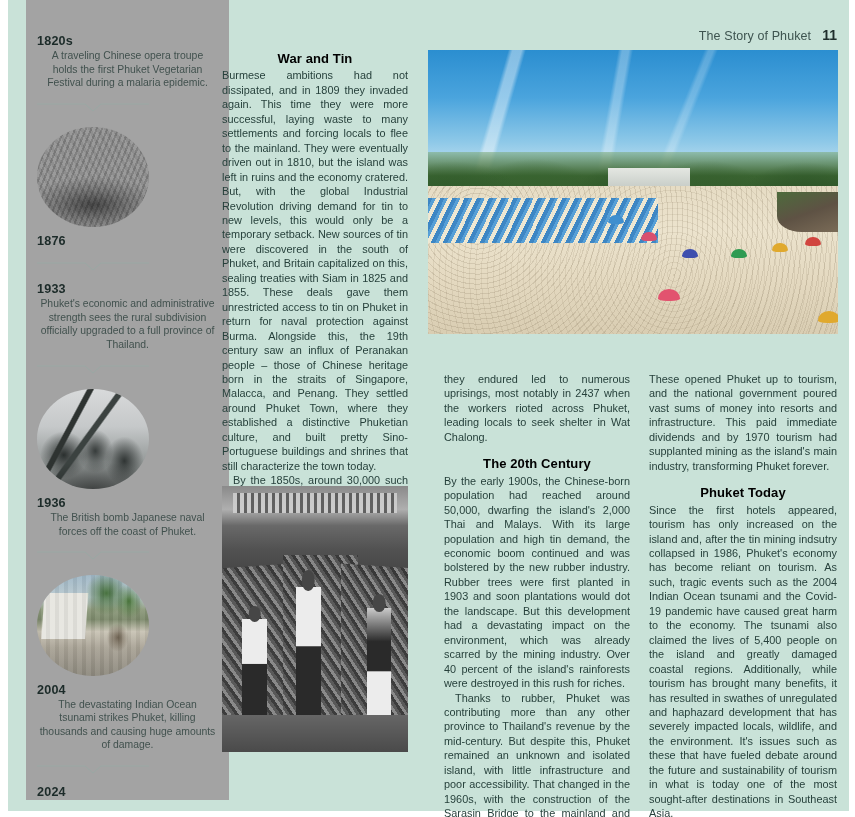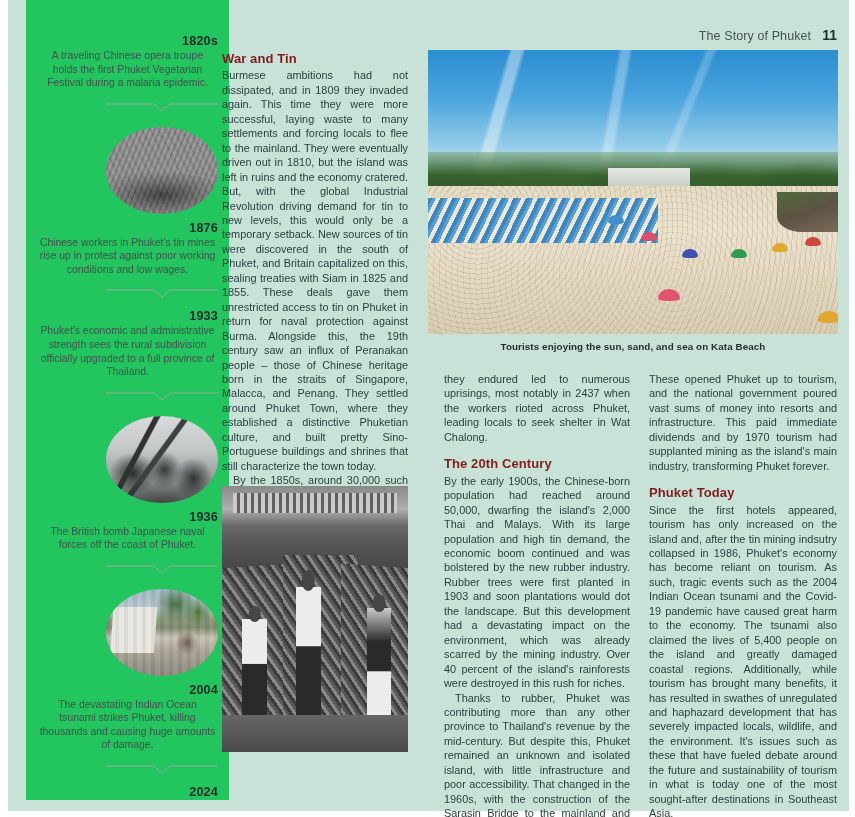--- a/index.html
+++ b/index.html
@@ -65,25 +65,25 @@
     color: #1f2e2c;
   }
 
   
   .timeline-panel {
     position: absolute;
     left: 26px;
     top: 0;
     width: 203px;
     height: 800px;
-    background: #22c55e;
+    background: #a3a3a3;
     padding: 34px 11px 0 11px;
     display: flex;
     flex-direction: column;
-    align-items: flex-end;
+    align-items: flex-start;
   }
 
   .tl-year {
     font-size: 12.6px;
     font-weight: bold;
     color: #1c2b29;
     text-align: center;
     letter-spacing: .2px;
     margin-bottom: 1px;
   }
@@ -190,24 +190,24 @@
     text-align: justify;
     -webkit-hyphens: none;
     hyphens: none;
   }
   .col p { margin: 0; }
   .col p + p { text-indent: 11px; }
 
   .col h2 {
     font-size: 13px;
     font-weight: bold;
-    color: #7f1d1d;
+    color: #000000;
     letter-spacing: .1px;
     margin: 0 0 2px 0;
-    text-align: left;
+    text-align: center;
   }
   .col h2.spaced { margin-top: 13px; }
 
   
   #col-1 {
     left: 222px;
     top: 52px;
     width: 186px;
   }
 
@@ -408,21 +408,20 @@
 
     <div class="tl-divider">
       <svg width="112" height="15" viewBox="0 0 112 15">
         <path d="M0 5 H48 L56 12 L64 5 H112" fill="none" stroke="#9aa8a4" stroke-width="1"></path>
       </svg>
     </div>
 
     <div class="tl-photo photo-mine"></div>
 
     <div class="tl-year">1876</div>
-    <div class="tl-text">Chinese workers in Phuket's tin mines rise up in protest against poor working conditions and low wages.</div>
 
     <div class="tl-divider">
       <svg width="112" height="15" viewBox="0 0 112 15">
         <path d="M0 5 H48 L56 12 L64 5 H112" fill="none" stroke="#9aa8a4" stroke-width="1"></path>
       </svg>
     </div>
 
     <div class="tl-year">1933</div>
     <div class="tl-text">Phuket's economic and administrative strength sees the rural subdivision officially upgraded to a full province of Thailand.</div>
 
@@ -486,21 +485,20 @@
     <div class="u" style="left:52%; top:64%; background:#d94f6e;"></div>
     <div class="u" style="left:62%; top:70%; background:#3f4fae;"></div>
     <div class="u" style="left:74%; top:70%; background:#2f9b52;"></div>
     <div class="u" style="left:84%; top:68%; background:#e0a92e;"></div>
     <div class="u" style="left:92%; top:66%; background:#d1453f;"></div>
     <div class="u" style="left:56%; top:84%; background:#e2536f; width:22px; height:12px;"></div>
     <div class="u" style="left:95%; top:92%; background:#e0a92e; width:22px; height:12px;"></div>
     <div class="u" style="left:44%; top:58%; background:#3f8fcf;"></div>
   </div>
 
-  <div class="caption" id="beach-caption">Tourists enjoying the sun, sand, and sea on Kata Beach</div>
 
   <div class="miners">
     <div class="miners-bldg"></div>
     <div class="ingot-pile ip-left"></div>
     <div class="ingot-pile ip-mid"></div>
     <div class="ingot-pile ip-right"></div>
     <div class="miner miner-1"></div>
     <div class="miner miner-2"></div>
     <div class="miner miner-3"></div>
     <div class="miners-ground"></div>

